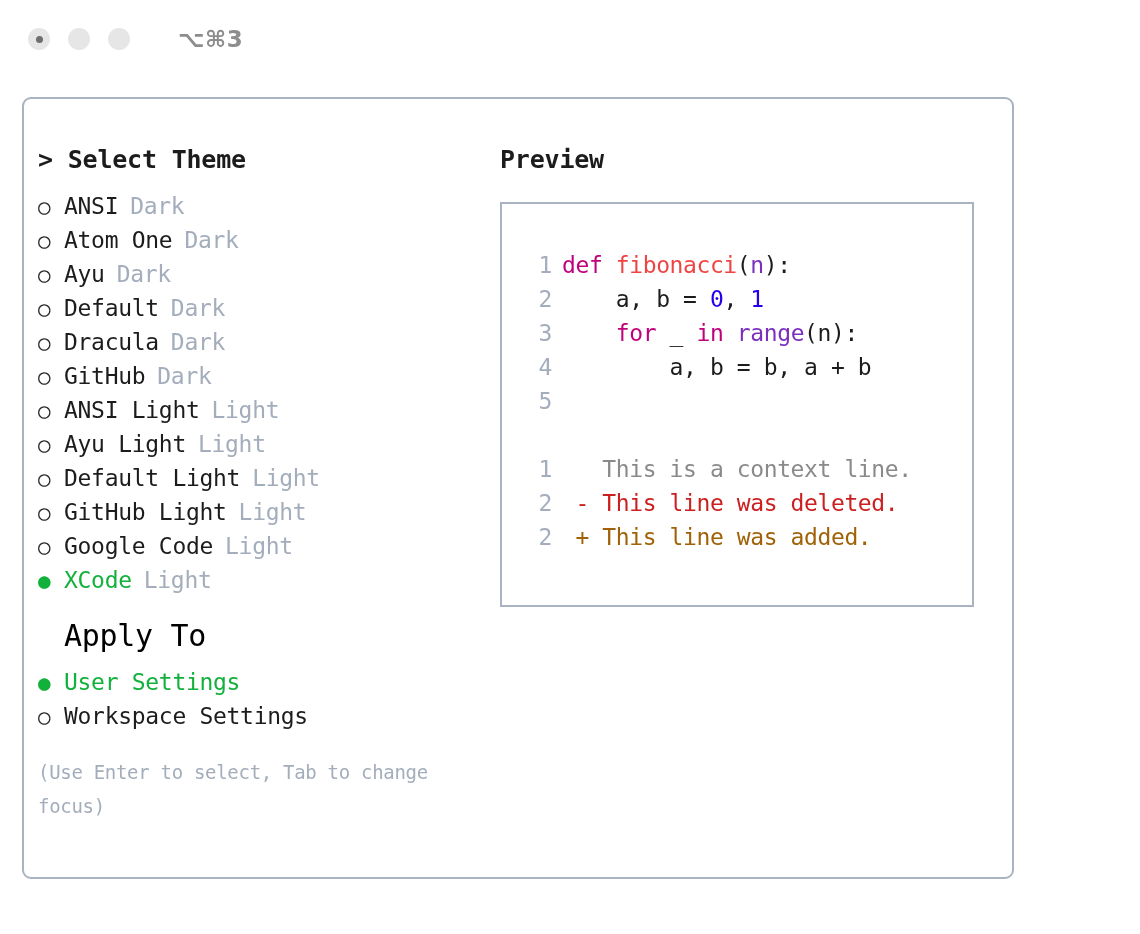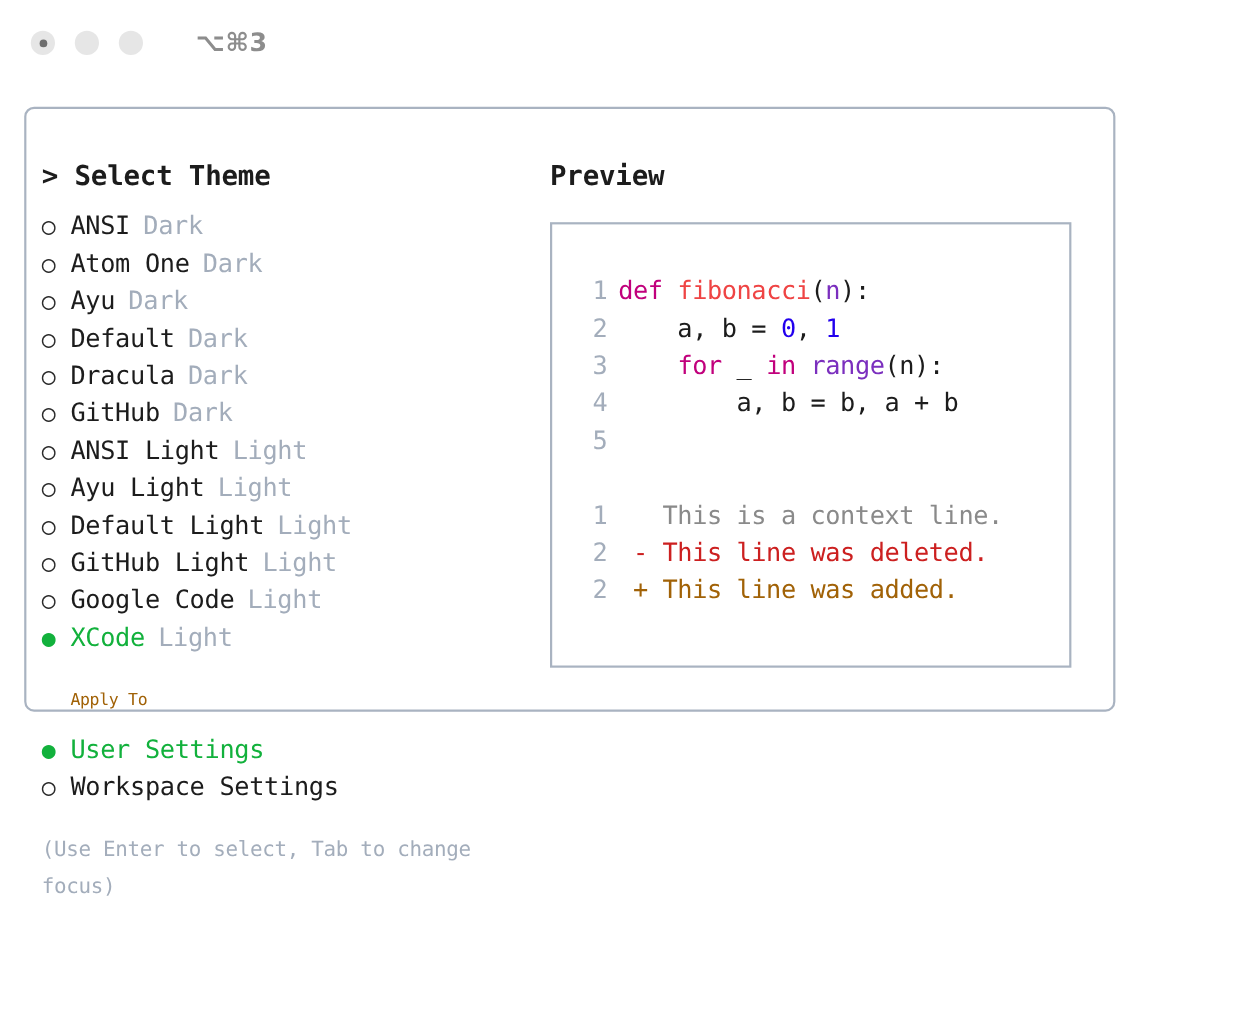--- a/index.html
+++ b/index.html
@@ -66,21 +66,21 @@
     color: #8d8d8d;
     letter-spacing: 0.5px;
   }
 
   
   .panel {
     position: absolute;
     left: 22px;
     top: 97px;
     width: 992px;
-    height: 550px;
+    height: 782px;
     border: 2px solid #a9b3c1;
     border-radius: 9px;
     box-sizing: border-box;
     background: #ffffff;
   }
 
   .panel-inner {
     position: relative;
     width: 100%;
     height: 100%;
@@ -127,22 +127,22 @@
   }
   .opt-label.sel {
     color: #12b13c;
   }
   .opt-kind {
     color: #a3adbb;
     margin-left: 12px;
   }
 
   .group-title {
-    font-size: 15px;
-    color: #a16207;
+    font-size: 30px;
+    color: #000000;
     line-height: 34px;
     height: 34px;
     padding-left: 26px;
     white-space: pre;
     letter-spacing: -0.3px;
   }
 
   .spacer-34 { height: 34px; }
 
   .hint {

